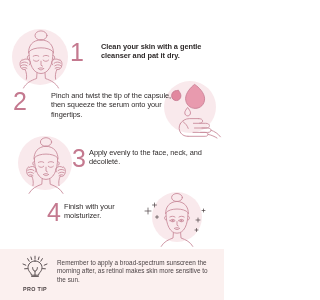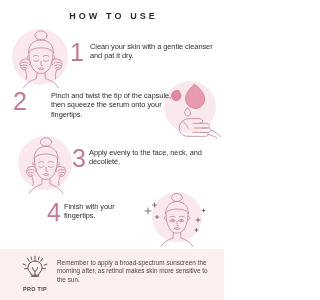--- a/index.html
+++ b/index.html
@@ -96,21 +96,20 @@
     font-size: 6.4px;
     line-height: 8.4px;
     color: #4d4547;
   }
 </style>
 </head>
 <body>
 
 <div class="sheet">
 
-  <div class="title">HOW TO USE</div>
 
   <div class="step">
     <div class="circle" style="left:12px; top:29px; width:56px; height:56px;"></div>
     <svg class="art" style="left:10px; top:26px;" width="62" height="64" viewBox="0 0 62 64">
       <g fill="none" stroke="#c98c9c" stroke-width="0.9" stroke-linecap="round" stroke-linejoin="round">
 
         <ellipse cx="31" cy="9.5" rx="6" ry="4.6"></ellipse>
         <path d="M31 13.8 C22 14.2 18.5 20 18.5 27"></path>
         <path d="M31 13.8 C40 14.2 43.5 20 43.5 27"></path>
 
@@ -144,21 +143,21 @@
 
         <path d="M49.8 33.5 C52 34.6 52.6 38.2 51.4 41 C50.5 43.1 48.7 44.1 47 43.4"></path>
         <path d="M49.4 34.2 C47.4 32.6 44.6 32.6 42.8 34.2 C41.4 35.5 41.4 37.6 42.6 38.9"></path>
         <path d="M50.6 37 C48.6 35.6 45.8 35.7 44.1 37.2"></path>
         <path d="M50.7 39.6 C48.9 38.4 46.4 38.5 44.8 39.8"></path>
         <path d="M49.8 42.1 C48.3 41.2 46.4 41.3 45.1 42.3"></path>
         <path d="M47 43.4 C45.4 46.4 45 50 45.6 53.2"></path>
       </g>
     </svg>
     <div class="num" style="left:70px; top:40px;">1</div>
-    <div class="stext" style="left:90px; top:42px; width:125px;">Clean your skin with a gentle cleanser and pat it dry.</div>
+    <div class="stext" style="left:101px; top:42px; width:125px;font-weight:bold;">Clean your skin with a gentle cleanser and pat it dry.</div>
   </div>
 
   <div class="step">
     <div class="circle" style="left:164px; top:81px; width:52px; height:52px;"></div>
     <svg class="art" style="left:160px; top:78px;" width="62" height="60" viewBox="0 0 62 60">
 
       <path d="M16.6 12.6 C13.8 12.6 11.6 14.9 11.6 17.8 C11.6 20.6 13.8 22.6 16.3 22.6 C18.8 22.6 20.9 20.6 20.9 17.8 C20.9 15.6 19.4 14 18.4 12.2 Z" fill="#e2889f" stroke="#c4798f" stroke-width="0.8"></path>
 
       <path d="M34.6 6.4 C30.2 9.6 25.6 15.4 25.6 20.6 C25.6 26.4 30 30.4 35.2 30.4 C40.4 30.4 44.6 26.4 44.6 20.8 C44.6 15.2 39.2 9.4 34.6 6.4 Z" fill="#e89aae" stroke="#c4798f" stroke-width="0.8"></path>
 
@@ -265,21 +264,21 @@
       <g stroke="#4a4042" stroke-width="0.7" stroke-linecap="round" fill="none">
         <path d="M8 18 L8 24 M5 21 L11 21"></path>
         <path d="M14.5 13 L14.5 17 M12.5 15 L16.5 15"></path>
         <path d="M17 25.5 L17 28.5 M15.5 27 L18.5 27"></path>
         <path d="M58 28 L58 32 M56 30 L60 30"></path>
         <path d="M63.5 19 L63.5 22 M62 20.5 L65 20.5"></path>
         <path d="M56.5 38.5 L56.5 41.5 M55 40 L58 40"></path>
       </g>
     </svg>
     <div class="num" style="left:47px; top:200px;">4</div>
-    <div class="stext" style="left:64px; top:202px; width:78px;">Finish with your fingertips.</div>
+    <div class="stext" style="left:64px; top:202px; width:78px;">Finish with your moisturizer.</div>
   </div>
 
   <div class="protip">
     <div class="protip-icon-wrap">
       <svg width="34" height="26" viewBox="0 0 34 26">
         <g fill="none" stroke="#4a4042" stroke-width="0.9" stroke-linecap="round" stroke-linejoin="round">
 
           <path d="M17 1.2 L17 4.2"></path>
           <path d="M9.6 3.6 L11.2 6.2"></path>
           <path d="M24.4 3.6 L22.8 6.2"></path>

